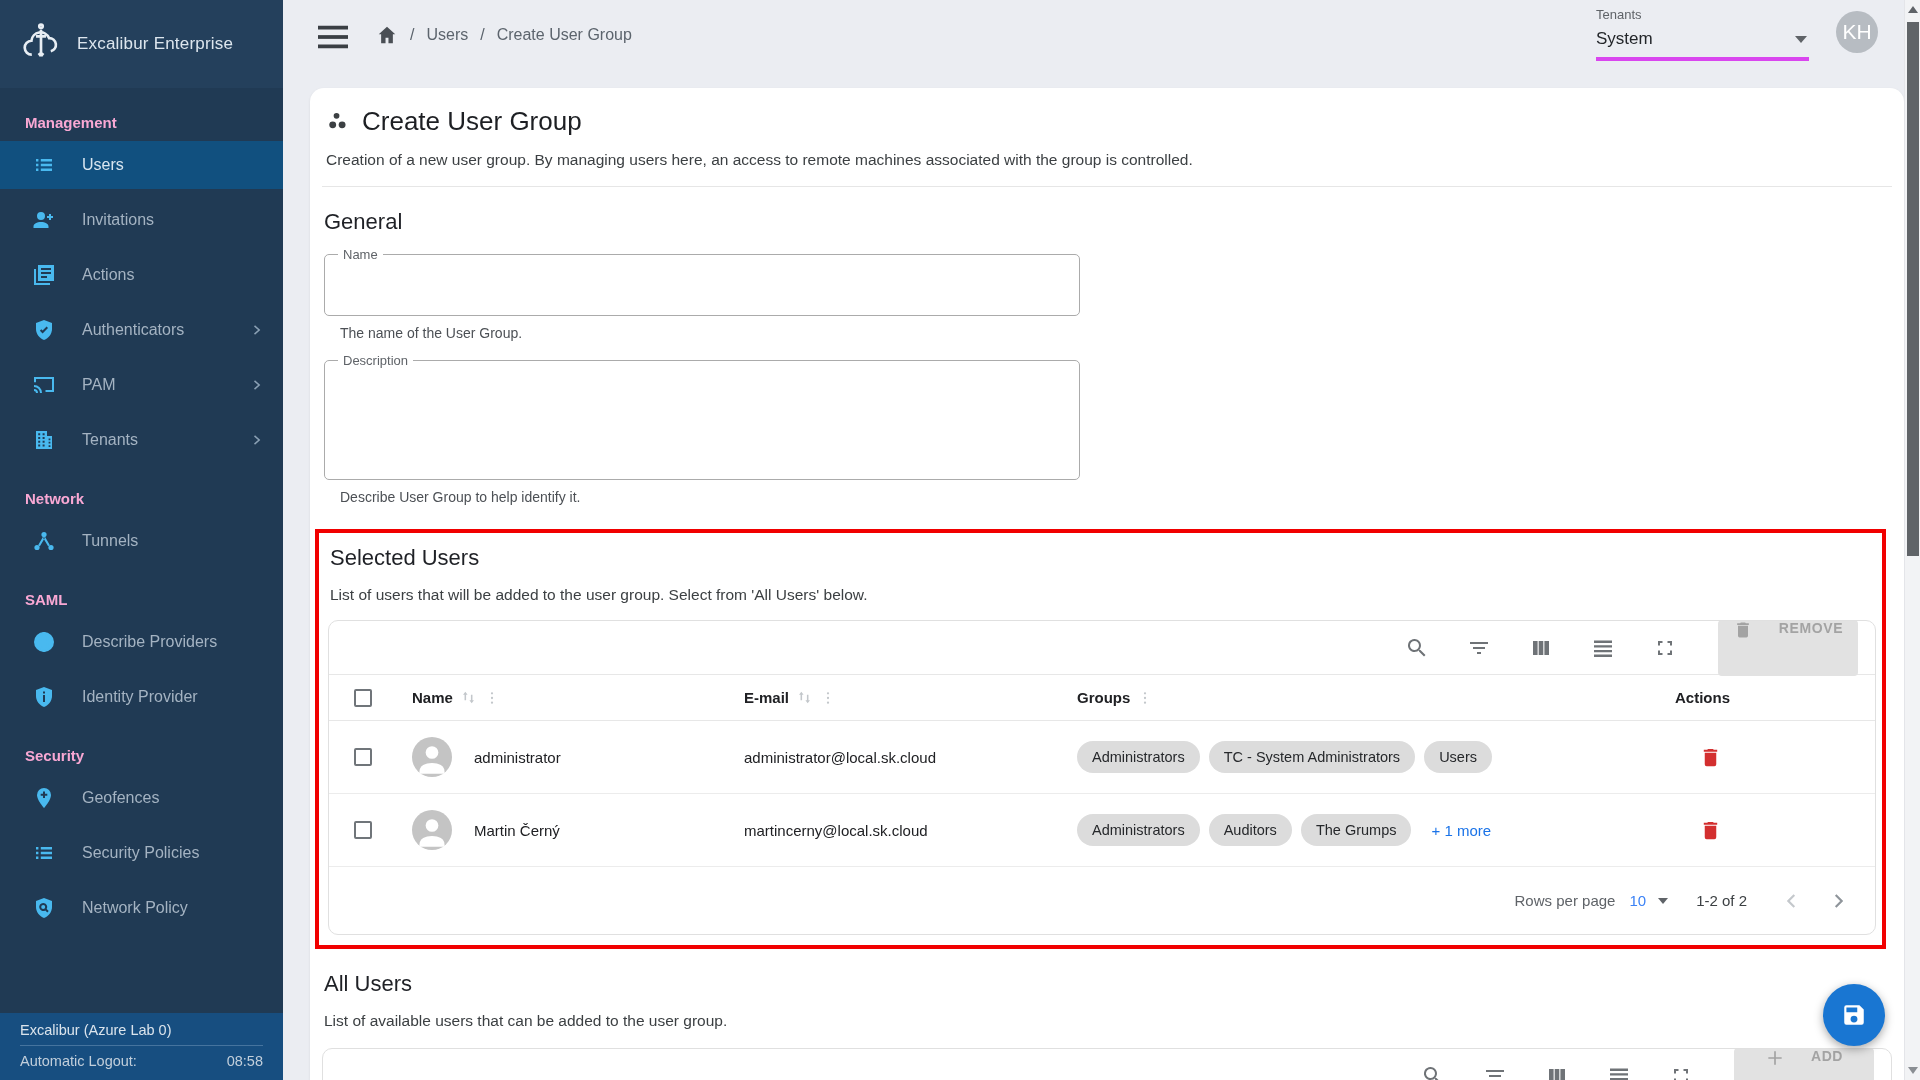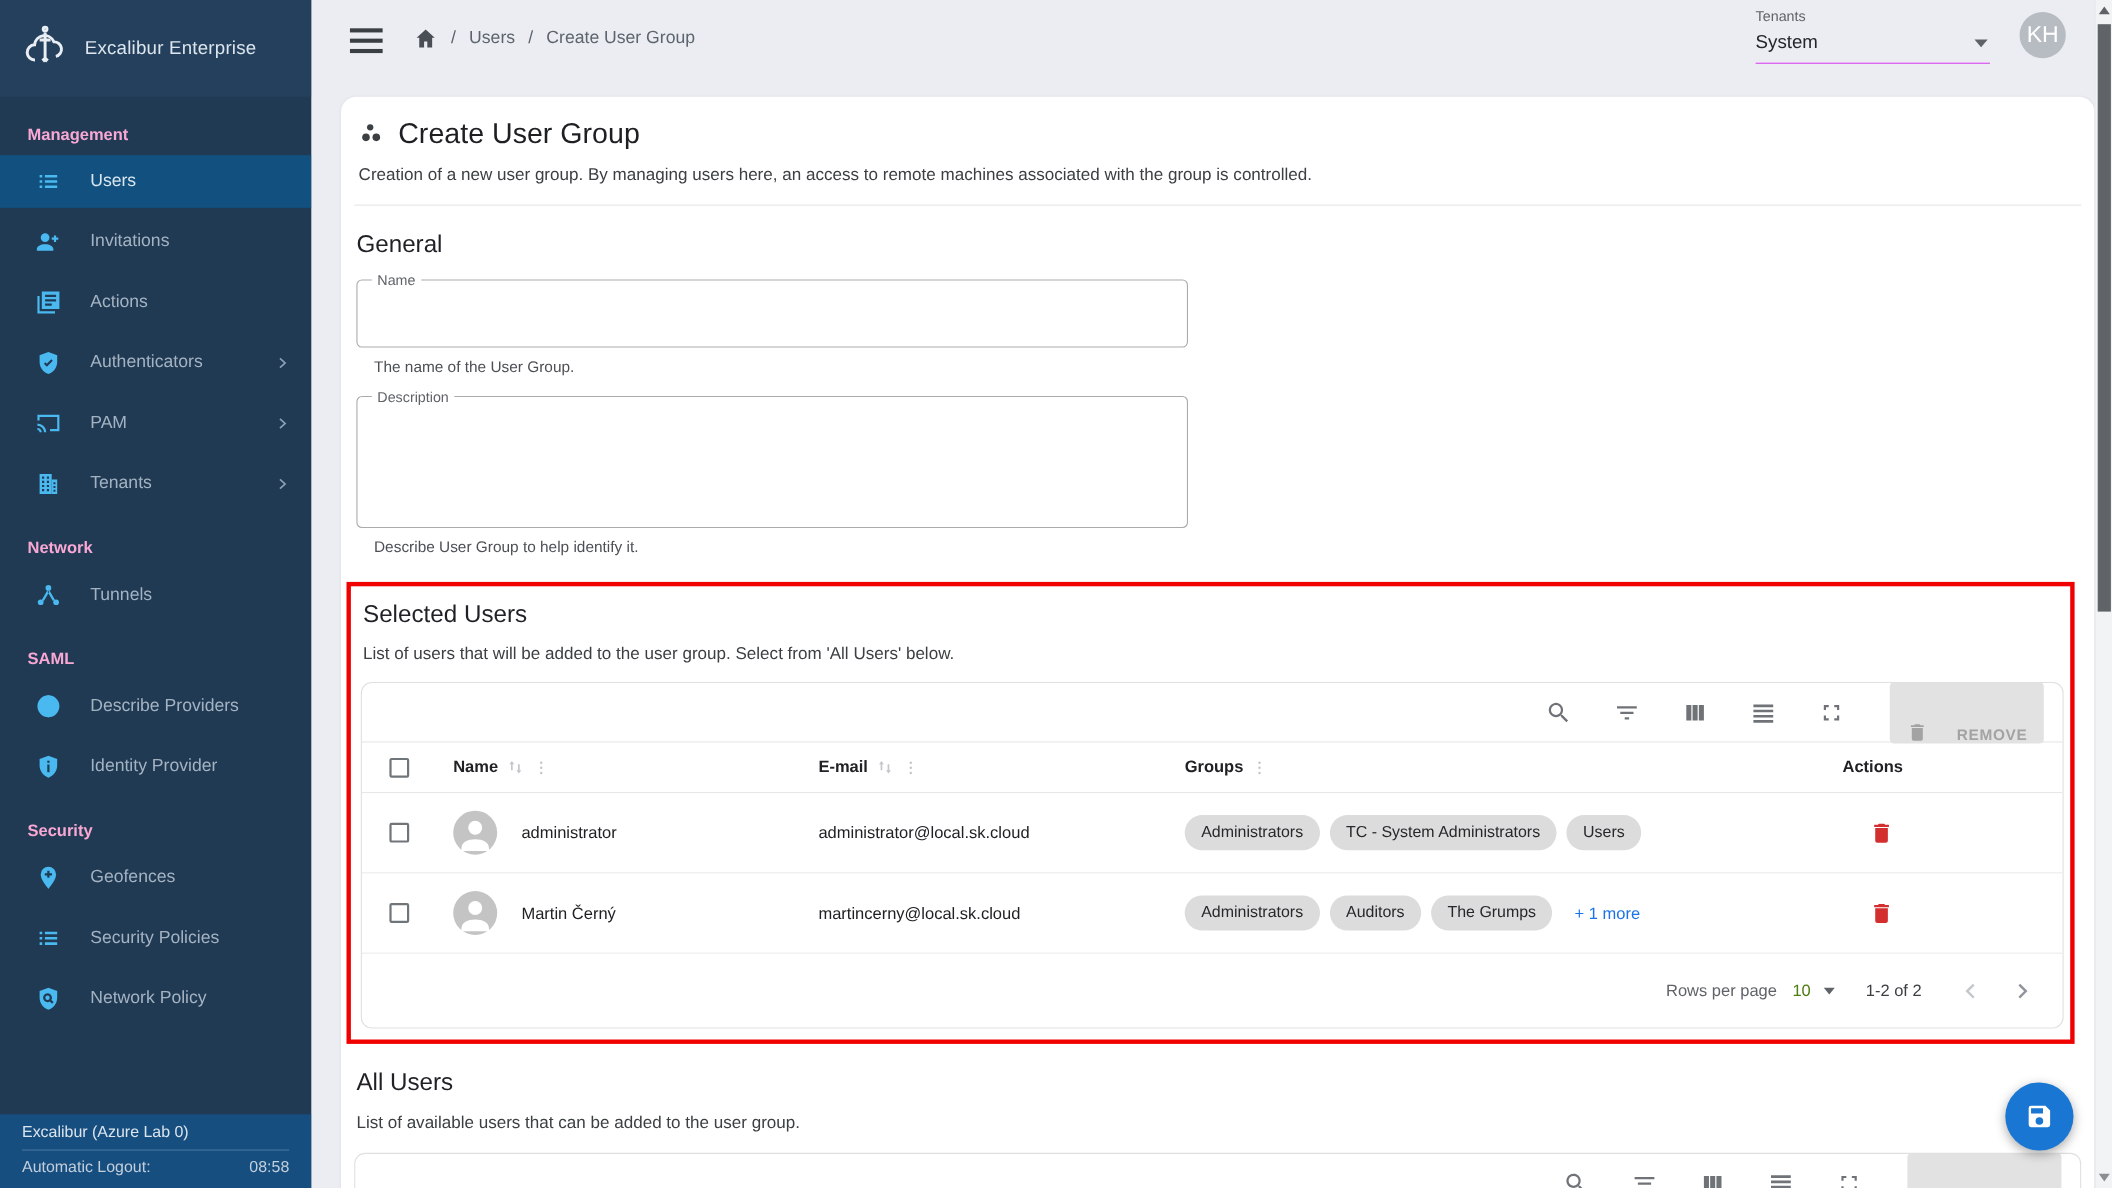--- a/index.html
+++ b/index.html
@@ -23,21 +23,21 @@
   .sb-logout{display:flex;justify-content:space-between;font-size:14.5px;color:#c2cfdb}
 
   
   .topbar{position:absolute;left:283px;top:0;width:1621px;height:88px}
   .hamburger{position:absolute;left:35px;top:25px;width:30px;height:24px;cursor:pointer}
   .hamburger svg{width:30px;height:24px;fill:#3a3f44}
   .breadcrumb{position:absolute;left:93px;top:24px;display:flex;align-items:center;gap:12px;font-size:16px;color:#5c646d}
   .breadcrumb .home svg{width:22px;height:22px;fill:#4a4f55}
   .tenant-select{position:absolute;left:1313px;top:7px;width:213px;cursor:pointer}
   .tenant-select .lbl{font-size:13px;color:#5f6368}
-  .tenant-select .val-row{display:flex;align-items:center;justify-content:space-between;padding:7px 2px 8px 0;border-bottom:1px solid #d946ef;font-size:17px;color:#23262a}
+  .tenant-select .val-row{display:flex;align-items:center;justify-content:space-between;padding:7px 2px 8px 0;border-bottom:4px solid #d946ef;font-size:17px;color:#23262a}
   .caret-down{width:0;height:0;border-left:6px solid transparent;border-right:6px solid transparent;border-top:7px solid #5f6368}
   .avatar{position:absolute;left:1553px;top:11px;width:42px;height:42px;border-radius:50%;background:#b7bcc2;color:#fff;font-size:21px;display:flex;align-items:center;justify-content:center;cursor:pointer}
 
   
   .card{position:absolute;left:310px;top:88px;width:1594px;height:992px;background:#fff;border-radius:14px 14px 0 0;padding:0 12px;overflow:hidden;box-shadow:0 1px 3px rgba(0,0,0,.08)}
   .page-title-row{display:flex;align-items:center;gap:13px;margin:18px 4px 0}
   .page-title-row svg{width:23px;height:23px;fill:#3c4043}
   .page-title{font-size:26px;color:#1d1f23;font-weight:400}
   .page-subtitle{margin:14px 4px 0;font-size:15.5px;color:#3c4043}
   .card hr{border:none;border-top:1px solid #e6e6e6;margin:17px 0 0}
@@ -51,41 +51,41 @@
   
   .redbox{margin:24px 0 0 -7px;width:1571px;height:420px;border:4px solid #f10000;padding:8px 6px 0 9px}
   .redbox .section-heading{margin-top:4px}
   .redbox .sub{margin:15px 2px 0;font-size:15.5px;color:#3c4043}
 
   
   .tbl{border:1px solid #e0e0e0;border-radius:10px;margin-top:16px;overflow:hidden;background:#fff}
   .tbl-toolbar{height:54px;display:flex;align-items:center;justify-content:flex-end;gap:38px;padding-right:17px;border-bottom:1px solid #e7e7e7}
   .tbl-toolbar .tool{cursor:pointer}
   .tbl-toolbar .tool svg{width:24px;height:24px;fill:#6f7377}
-  .ghost-btn{margin-left:3px;width:140px;height:56px;border:none;border-radius:4px;background:#e2e2e2;color:#a3a3a3;font-size:14px;font-weight:700;letter-spacing:.6px;display:flex;align-items:flex-end;justify-content:center;gap:26px;font-family:"Liberation Sans",sans-serif}
+  .ghost-btn{margin-left:3px;width:140px;height:56px;border:none;border-radius:4px;background:#e2e2e2;color:#a3a3a3;font-size:14px;font-weight:700;letter-spacing:.6px;display:flex;align-items:flex-start;justify-content:center;gap:26px;font-family:"Liberation Sans",sans-serif}
   .ghost-btn svg{width:20px;height:20px;fill:#a3a3a3}
   .tbl-head,.tbl-row{display:flex;align-items:center}
   .tbl-head{height:46px;border-bottom:1px solid #e7e7e7;font-size:15px;font-weight:700;color:#202124}
   .tbl-row{height:73px;border-bottom:1px solid #ececec;font-size:15px;color:#202124}
   .col-check{width:58px;flex:none;display:flex;align-items:center}
   .col-name{width:332px;flex:none;display:flex;align-items:center;padding-left:25px;gap:22px}
   .col-email{width:335px;flex:none;padding-left:25px}
   .col-groups{flex:1;display:flex;align-items:center;padding-left:23px}
   .col-actions{width:214px;flex:none;display:flex;align-items:center;padding-left:14px}
   .checkbox{width:18px;height:18px;border:2px solid #70757a;border-radius:2px;background:#fff;margin-left:25px;cursor:pointer}
   .hdr-cell{display:flex;align-items:center;gap:7px}
   .sort-ic svg{width:17px;height:17px;fill:#c3c7cb}
   .kebab svg{width:16px;height:16px;fill:#c3c7cb}
   .row-avatar{width:40px;height:40px;border-radius:50%;background:#c4c4c4;flex:none}
   .chip{background:#dcdcdc;border-radius:16px;height:32px;display:flex;align-items:center;padding:0 15px;font-size:14.5px;color:#26282b;margin-right:9px;white-space:nowrap}
   .more-link{color:#1a73e8;font-size:15px;font-weight:500;margin-left:11px;cursor:pointer}
   .trash-btn{margin-left:24px;cursor:pointer}
   .trash-btn svg{width:23px;height:23px;fill:#d32f2f}
   .tbl-foot{height:67px;display:flex;align-items:center;justify-content:flex-end;padding-right:26px;font-size:15px;color:#5f6368}
-  .rpp-val{display:flex;align-items:center;gap:12px;margin-left:14px;color:#4d7c0f;cursor:pointer}
+  .rpp-val{display:flex;align-items:center;gap:12px;margin-left:14px;color:#3b82f6;cursor:pointer}
   .rpp-val .caret-down{border-top-color:#5f6368;border-left-width:5px;border-right-width:5px;border-top-width:6px}
   .range{margin-left:28px;color:#3c4043}
   .pg-nav{margin-left:34px;display:flex;align-items:center;gap:24px}
   .pg-nav svg{width:22px;height:22px}
 
   
   .all-users{margin-top:12px}
   .all-users .sub{margin:15px 2px 0;font-size:15.5px;color:#3c4043}
   .all-users .tbl{margin-top:18px;border-radius:10px 10px 0 0;height:120px}
 

